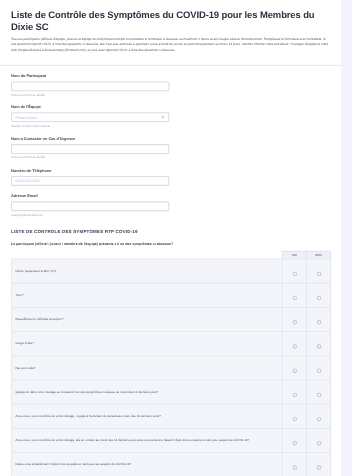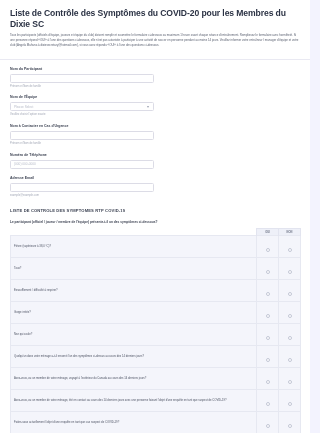--- a/index.html
+++ b/index.html
@@ -123,21 +123,21 @@
     background: #ffffff;
     display: inline-block;
   }
 </style>
 </head>
 <body>
 
 <div class="page">
 
   <div class="header">
-    <div class="form-title">Liste de Contrôle des Symptômes du COVID-20 pour les Membres du Dixie SC</div>
+    <div class="form-title">Liste de Contrôle des Symptômes du COVID-19 pour les Membres du Dixie SC</div>
     <div class="form-intro">Tous les participants (officiels d'équipe, joueurs et équipe du club) doivent remplir et soumettre le formulaire ci-dessous au maximum 1 heure avant chaque séance d'entraînement. Remplissez le formulaire avec honnêteté. Si une personne répond «OUI» à l'une des questions ci-dessous, elle n'est pas autorisée à participer à une activité de soccer en personne pendant au moins 14 jours. Veuillez informer votre entraîneur / manager d'équipe et votre club (Angela Mahuna à dixiesecretary@hotmail.com), si vous avez répondu «OUI» à l'une des questions ci-dessous.</div>
   </div>
   <div class="hdr-divider"></div>
 
   <div class="fields">
 
     <div class="field">
       <label class="field-label">Nom du Participant</label>
       <div class="input-box"></div>
       <div class="field-hint">Prénom et Nom de famille</div>

